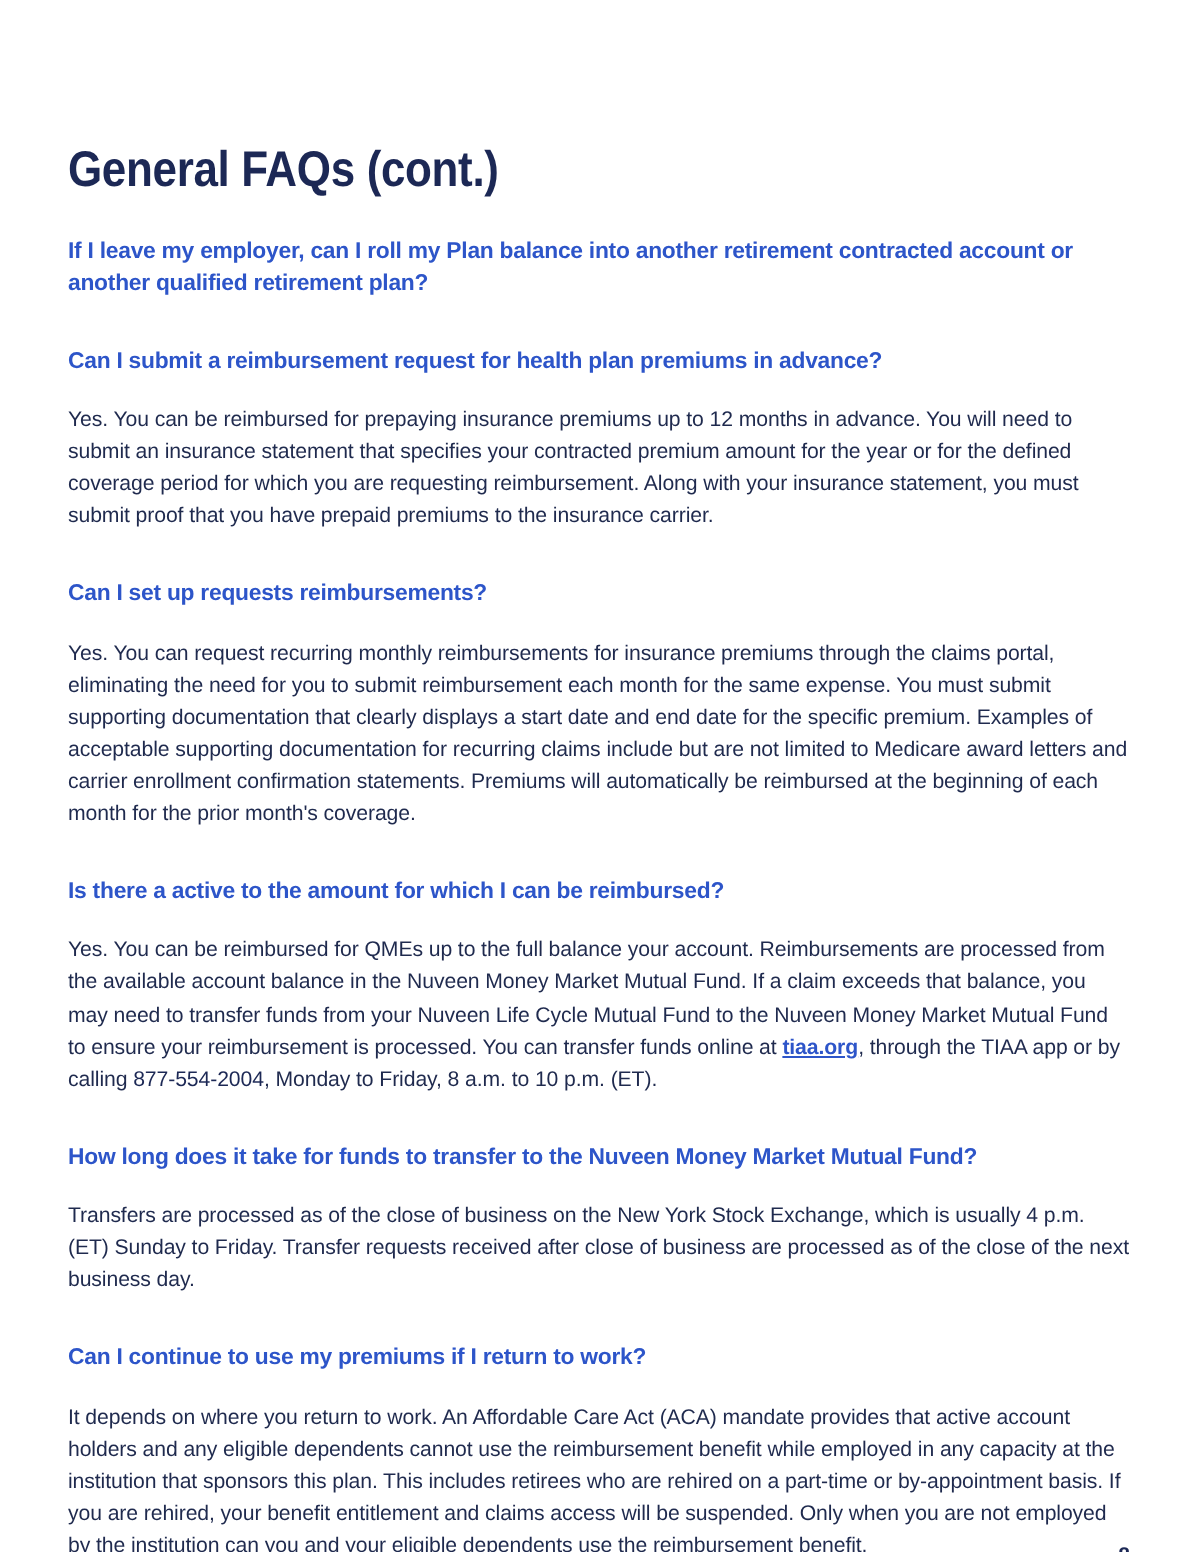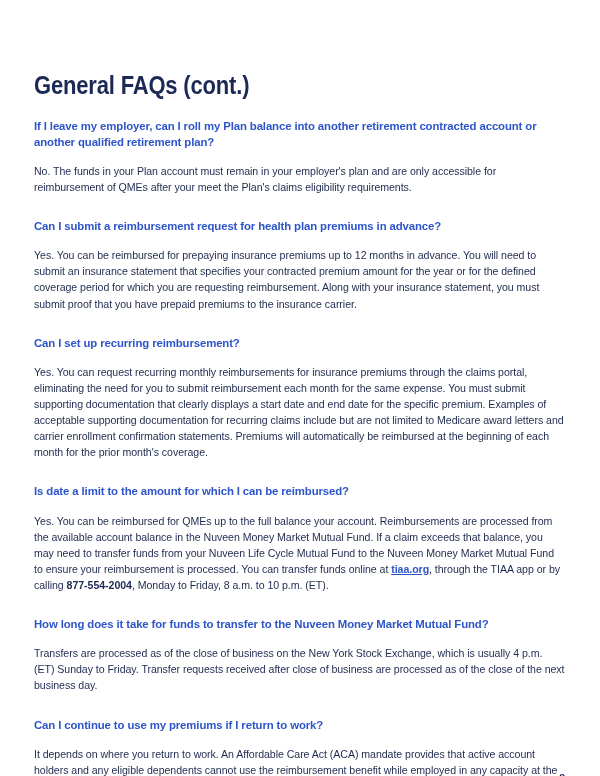--- a/index.html
+++ b/index.html
@@ -53,21 +53,21 @@
   .answer {
     color: #1f2a4e;
     font-size: 10.6px;
     font-weight: normal;
     line-height: 1.52;
     letter-spacing: -0.05px;
     margin: 0 0 0 0;
     max-width: 532px;
   }
   .answer .bold {
-    font-weight: bold;
+    font-weight: normal;
     color: #1c2855;
   }
   .answer .link {
     color: #2d55c9;
     font-weight: bold;
     text-decoration: underline;
   }
   .spacer-lg { height: 7px; }
   .page-number {
     position: absolute;
@@ -82,41 +82,40 @@
 <body>
 
 <div class="page">
 
   <h1 class="page-title">General FAQs (cont.)</h1>
 
   <div class="faq-list">
 
     <div class="faq-item">
       <div class="question">If I leave my employer, can I roll my Plan balance into another retirement contracted account or another qualified retirement plan?</div>
-      <div class="answer">No. The funds in your Plan account must remain in your employer's plan and are only accessible for reimbursement of QMEs after your meet the Plan's claims eligibility requirements.</div>
     </div>
 
     <div class="spacer-lg"></div>
 
     <div class="faq-item">
       <div class="question">Can I submit a reimbursement request for health plan premiums in advance?</div>
       <div class="answer">Yes. You can be reimbursed for prepaying insurance premiums up to 12 months in advance. You will need to submit an insurance statement that specifies your contracted premium amount for the year or for the defined coverage period for which you are requesting reimbursement. Along with your insurance statement, you must submit proof that you have prepaid premiums to the insurance carrier.</div>
     </div>
 
     <div class="spacer-lg"></div>
 
     <div class="faq-item">
-      <div class="question">Can I set up recurring reimbursement?</div>
+      <div class="question">Can I set up requests reimbursements?</div>
       <div class="answer">Yes. You can request recurring monthly reimbursements for insurance premiums through the claims portal, eliminating the need for you to submit reimbursement each month for the same expense. You must submit supporting documentation that clearly displays a start date and end date for the specific premium. Examples of acceptable supporting documentation for recurring claims include but are not limited to Medicare award letters and carrier enrollment confirmation statements. Premiums will automatically be reimbursed at the beginning of each month for the prior month's coverage.</div>
     </div>
 
     <div class="spacer-lg"></div>
 
     <div class="faq-item">
-      <div class="question">Is date a limit to the amount for which I can be reimbursed?</div>
+      <div class="question">Is there a active to the amount for which I can be reimbursed?</div>
       <div class="answer"><span>Yes. You can be reimbursed for QMEs up to the full balance your account. Reimbursements are processed from the available account balance in the Nuveen Money Market Mutual Fund. If a claim exceeds that balance, you may need to transfer funds from your Nuveen Life Cycle Mutual Fund to the Nuveen Money Market Mutual Fund to ensure your reimbursement is processed. You can transfer funds online at </span><a class="link" href="#">tiaa.org</a><span>, through the TIAA app or by calling </span><span class="bold">877-554-2004</span><span>, Monday to Friday, 8 a.m. to 10 p.m. (ET).</span></div>
     </div>
 
     <div class="spacer-lg"></div>
 
     <div class="faq-item">
       <div class="question">How long does it take for funds to transfer to the Nuveen Money Market Mutual Fund?</div>
       <div class="answer">Transfers are processed as of the close of business on the New York Stock Exchange, which is usually 4 p.m. (ET) Sunday to Friday. Transfer requests received after close of business are processed as of the close of the next business day.</div>
     </div>
 

